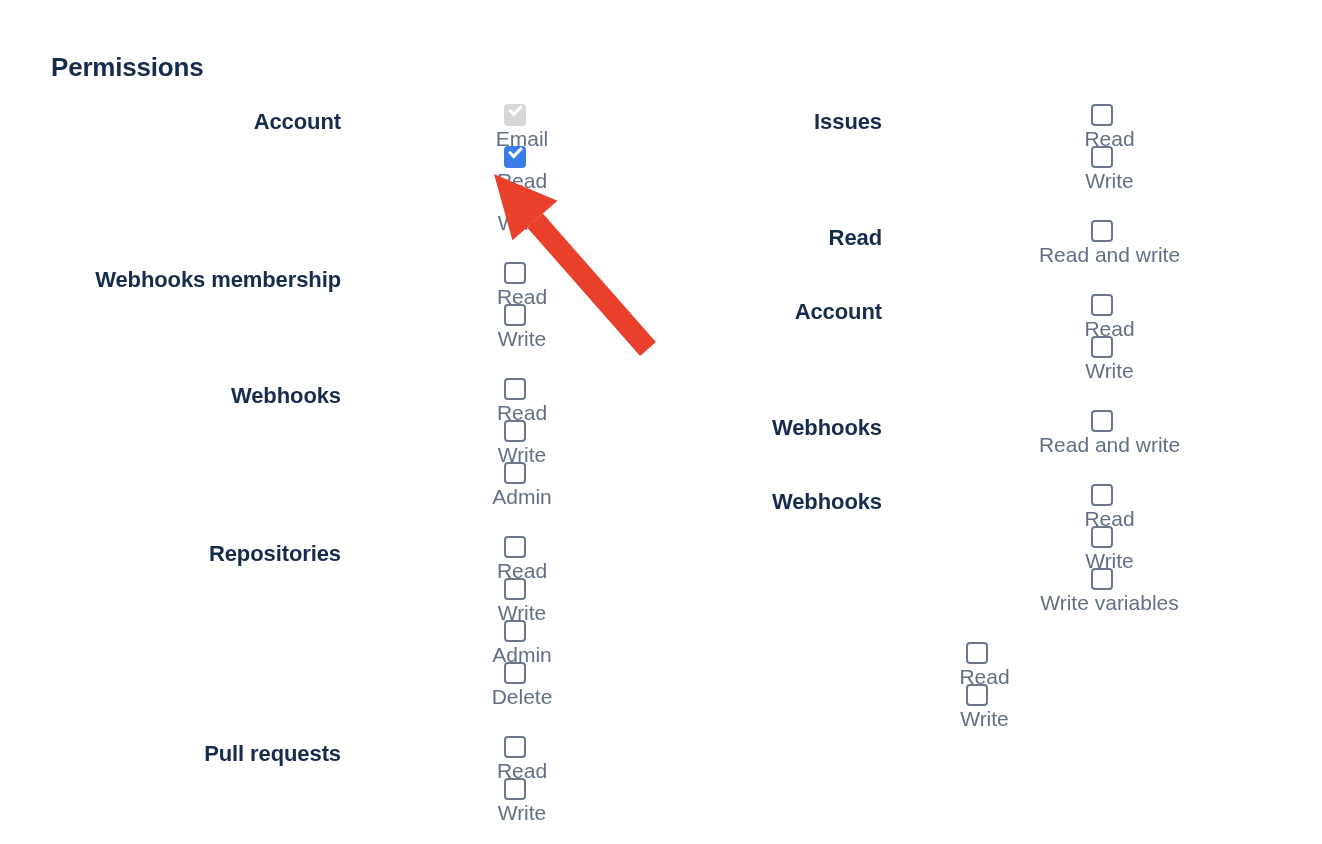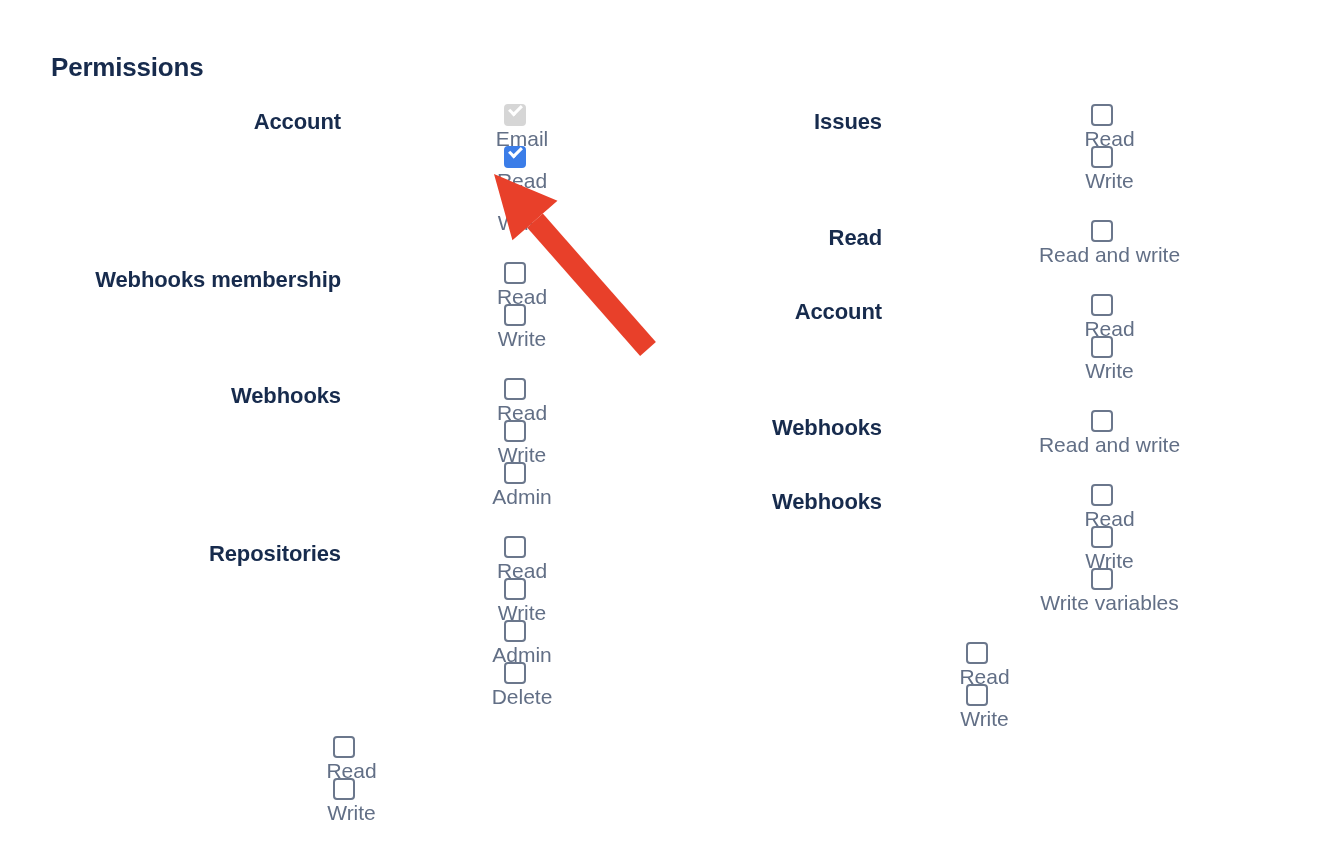--- a/index.html
+++ b/index.html
@@ -213,20 +213,21 @@
               <span class="cbox" role="checkbox" aria-checked="false"></span>
               <span class="option-label">Admin</span>
             </div>
             <div class="option-row">
               <span class="cbox" role="checkbox" aria-checked="false"></span>
               <span class="option-label">Delete</span>
             </div>
           </div>
         </div>
         <div class="perm-group">
+          <div class="group-label">Pull requests</div>
           <div class="options">
             <div class="option-row">
               <span class="cbox" role="checkbox" aria-checked="false"></span>
               <span class="option-label">Read</span>
             </div>
             <div class="option-row">
               <span class="cbox" role="checkbox" aria-checked="false"></span>
               <span class="option-label">Write</span>
             </div>
           </div>

